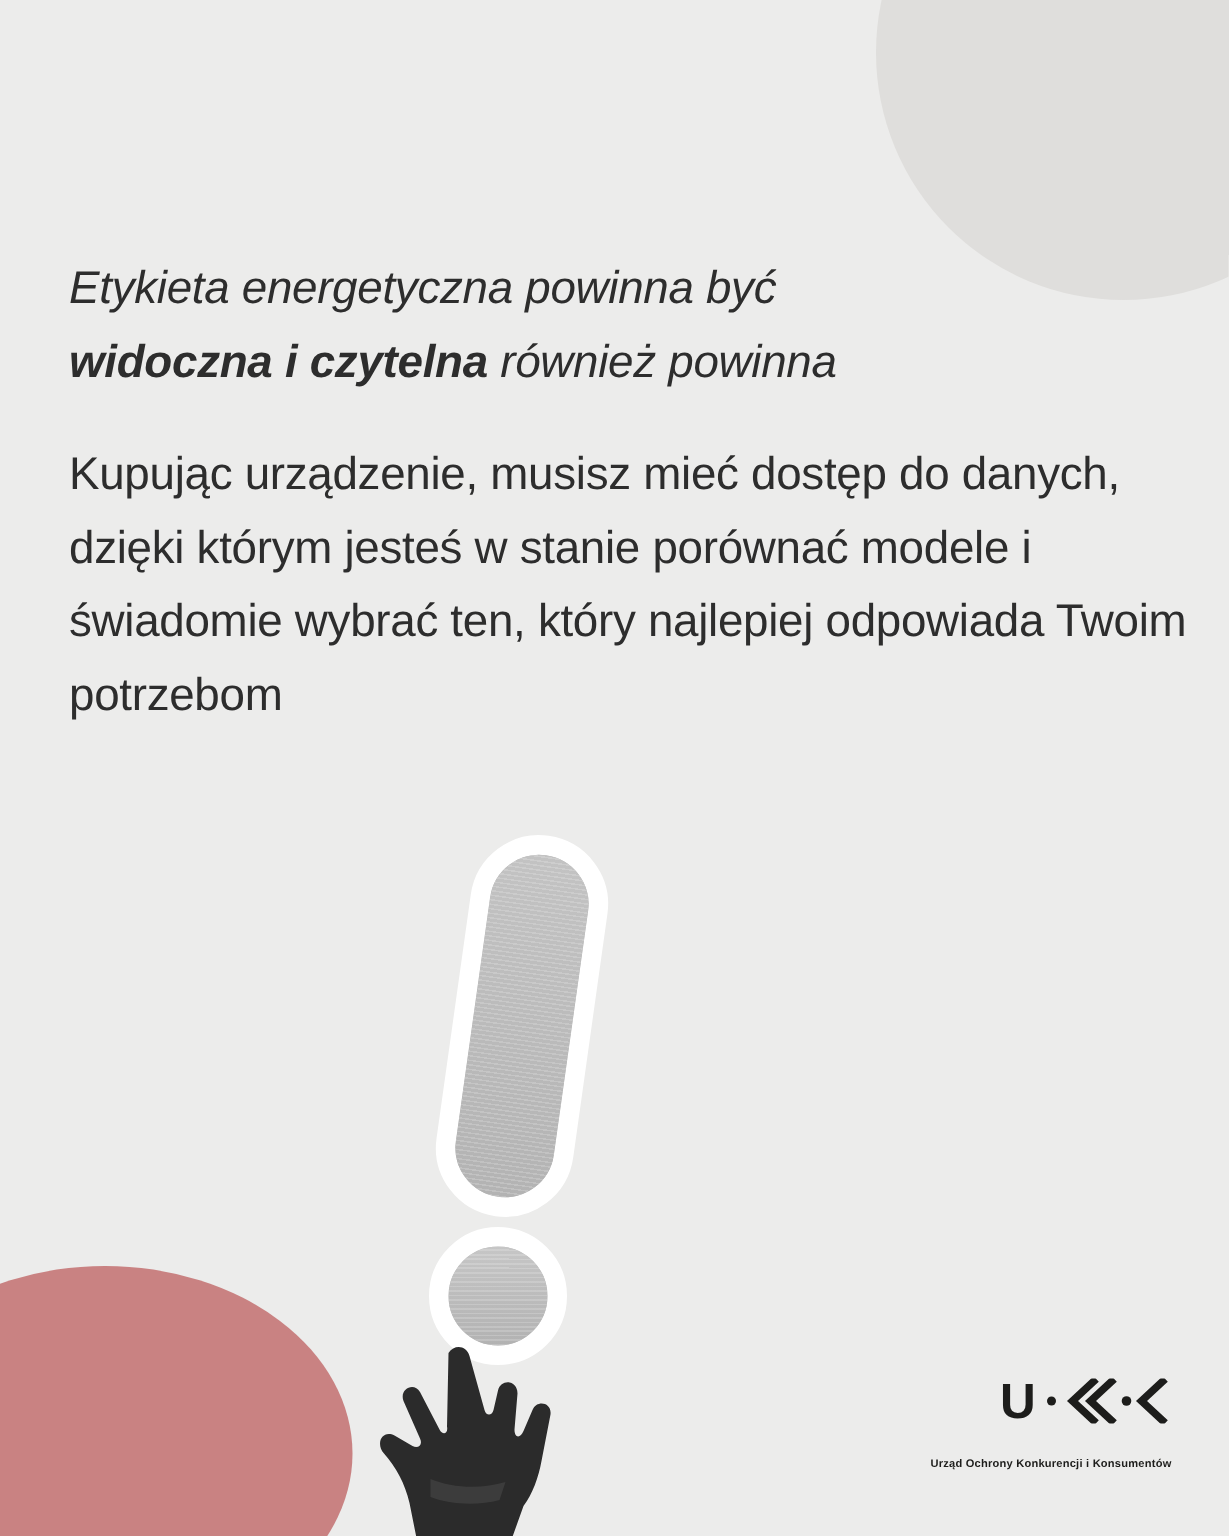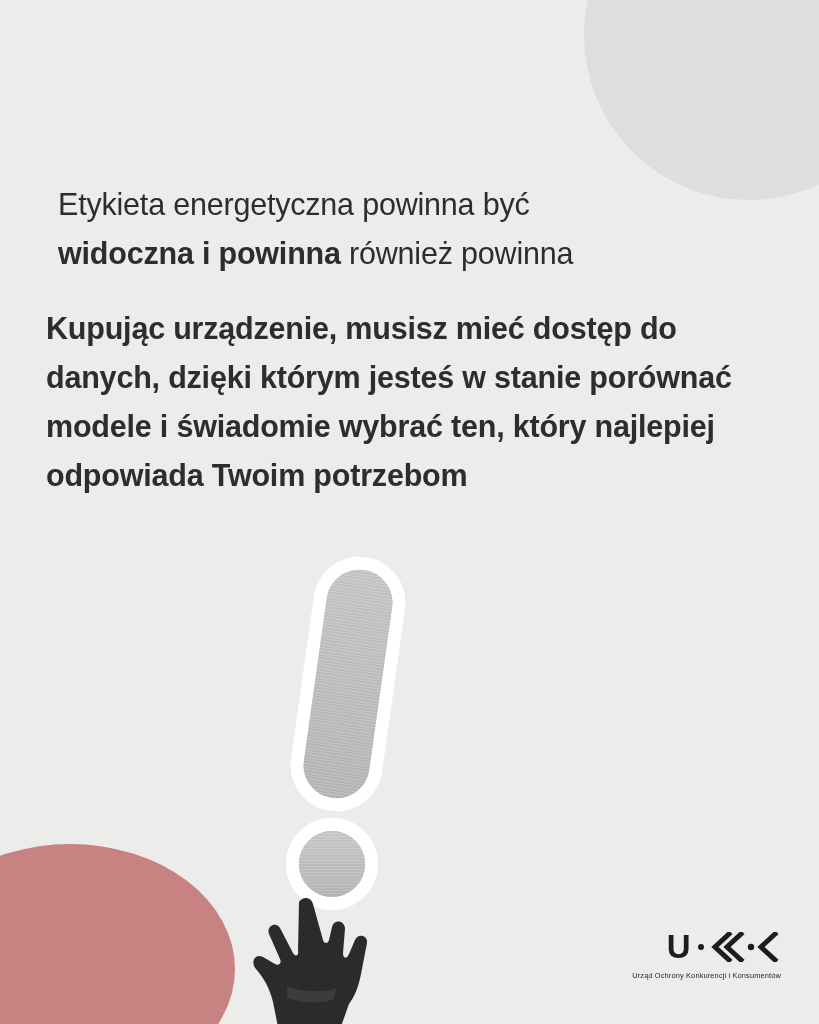--- a/index.html
+++ b/index.html
@@ -47,31 +47,32 @@
     left: 46px;
     top: 168px;
     width: 745px;
   }
   .headline {
     font-size: 30.5px;
     line-height: 49px;
     color: #2d2d2d;
     font-weight: 400;
     letter-spacing: -0.2px;
-    margin: 12px;
+    margin: 0;
+    font-style: italic;
   }
   .headline b {
     font-weight: 700;
   }
   .subline {
     margin: 26px 0 0 0;
     font-size: 30.5px;
     line-height: 49px;
     color: #2d2d2d;
-    font-weight: 700;
+    font-weight: 400;
     letter-spacing: -0.2px;
   }
 
   
   .mark {
     position: absolute;
     left: 268px;
     top: 556px;
     width: 160px;
     height: 360px;
@@ -144,40 +145,40 @@
     letter-spacing: 0.5px;
   }
   .logo-dot {
     width: 6px;
     height: 6px;
     border-radius: 50%;
     background: #1d1d1b;
     display: inline-block;
   }
   .logo-caption {
-    margin-top: 8px;
+    margin-top: 21px;
     font-size: 7.4px;
-    font-weight: 400;
+    font-weight: 700;
     letter-spacing: 0.15px;
     color: #1d1d1b;
     white-space: nowrap;
   }
 </style>
 </head>
 <body>
 
 <div class="poster">
 
   <div class="blob-top-right"></div>
   <div class="blob-bottom-left"></div>
 
   <div class="text-wrap">
     <p class="headline">
       <span>Etykieta energetyczna powinna być</span><br>
-      <b>widoczna i powinna</b><span> również powinna</span><br>
+      <b>widoczna i czytelna</b><span> również powinna</span><br>
     </p>
     <p class="subline">Kupując urządzenie, musisz mieć dostęp do danych, dzięki którym jesteś w stanie porównać modele i świadomie wybrać ten, który najlepiej odpowiada Twoim potrzebom</p>
   </div>
 
   <div class="mark">
     <div class="mark-bar">
       <div class="mark-bar-inner"></div>
     </div>
     <div class="mark-dot">
       <div class="mark-dot-inner"></div>

